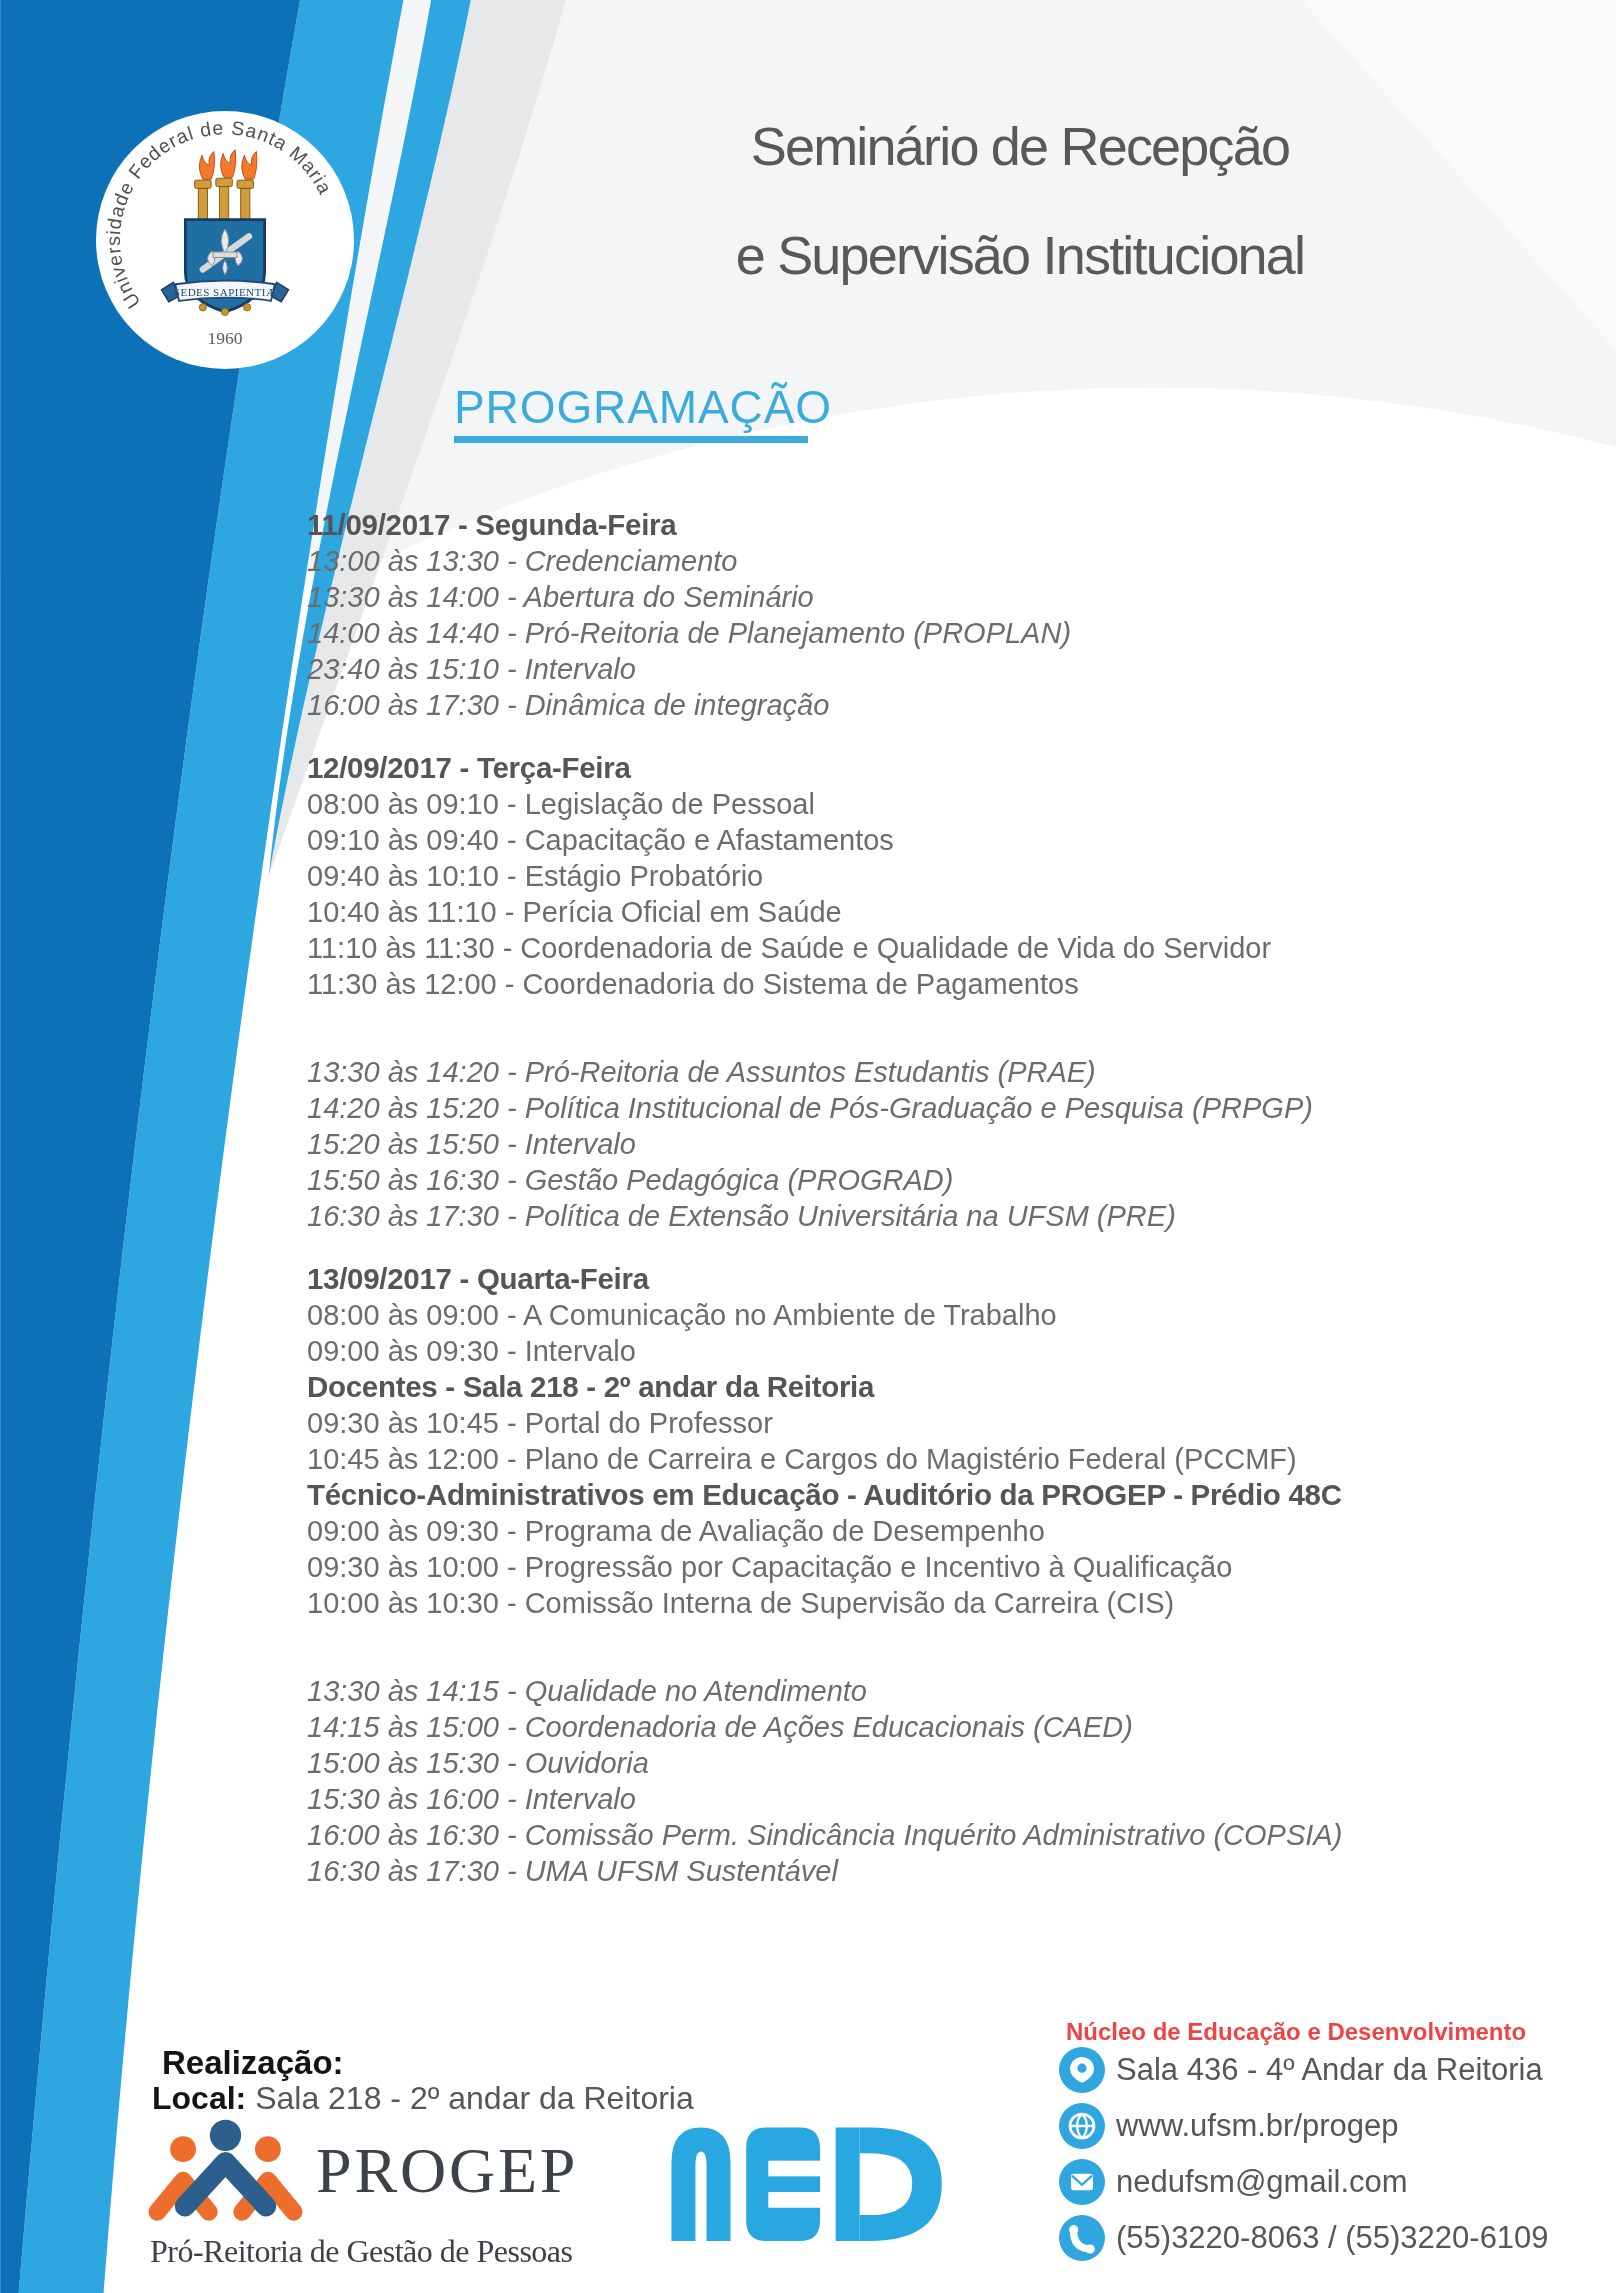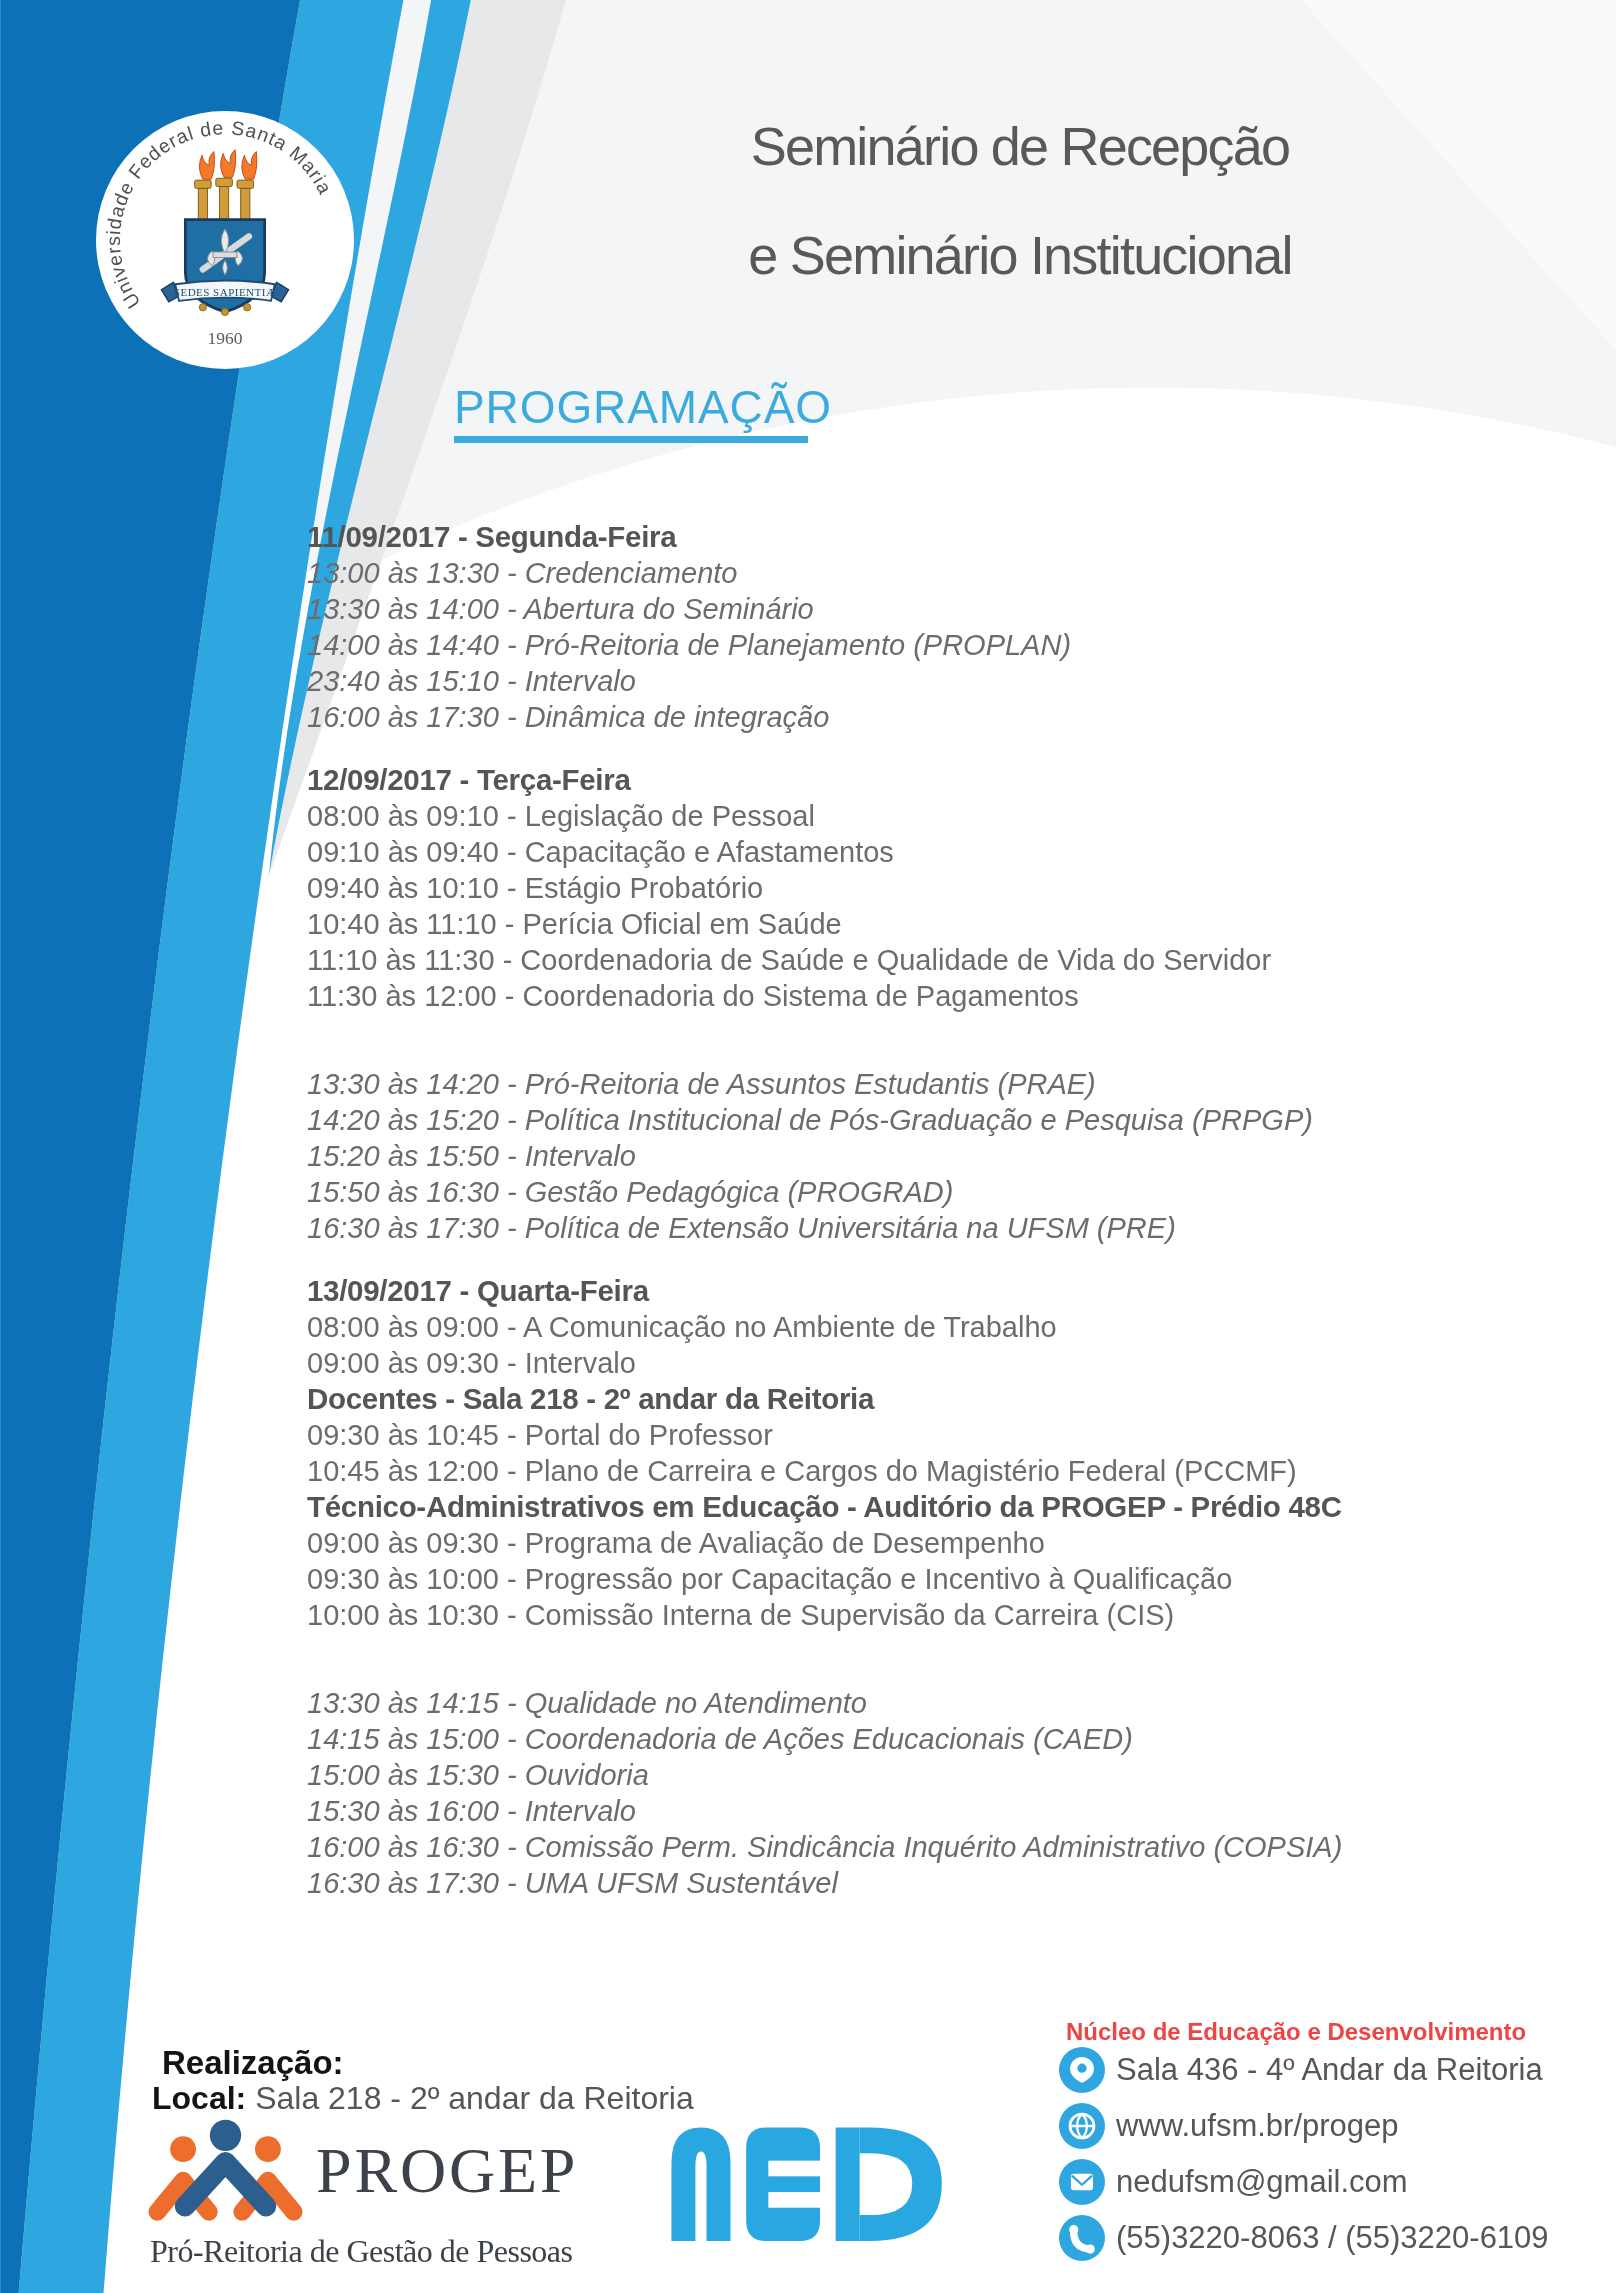--- a/index.html
+++ b/index.html
@@ -11,21 +11,21 @@
   
   #medallion{left:96px;top:111px;}
   
   #title-block{left:434px;top:92px;width:1172px;text-align:center;
     font-size:54px;line-height:109px;letter-spacing:-1.8px;color:#58595B;font-weight:400;}
   
   #prog-heading{left:454px;top:380px;font-size:46px;letter-spacing:0.9px;color:#3BABDE;}
   #prog-underline{left:454px;top:436px;width:354px;height:7.4px;background:#3BABDE;}
   
   #schedule{left:307px;top:507px;width:1154px;font-size:29px;line-height:36px;color:#6B6C6E;}
-  .sched-day{margin-bottom:27px;margin-top:12px;}
+  .sched-day{margin-bottom:27px;}
   .sched-group{margin-bottom:52px;}
   .sched-group:last-child{margin-bottom:0;font-style:italic;}
   .sched-head,.sched-line.bold{font-weight:bold;color:#545557;font-size:29.5px;letter-spacing:-0.3px;}
   
   #local-line{left:152px;top:2054px;font-size:32px;color:#55565A;margin-top:26px;}
   #local-line .lbl{font-weight:bold;color:#141414;}
   
   #realizacao{left:162px;top:2044px;font-size:33px;font-weight:bold;color:#141414;}
   
   #progep-icon{left:146px;top:2116px;}
@@ -98,21 +98,21 @@
   <g fill="#C9942F" stroke="#7A5A15" stroke-width="0.8">
     <circle cx="116" cy="213" r="4"></circle>
       <circle cx="140" cy="218" r="4"></circle>
       <circle cx="164" cy="213" r="4"></circle>
   </g>
   <text x="140" y="253" text-anchor="middle" font-size="19" fill="#5A5B5D" font-family="Liberation Serif, serif" id="year-target">1960</text>
 </svg>
 
 <div id="title-block" class="abs">
   <div>Seminário de Recepção</div>
-  <div>e Seminário Institucional</div>
+  <div>e Supervisão Institucional</div>
 </div>
 
 <div id="prog-heading" class="abs">PROGRAMAÇÃO</div>
 <div id="prog-underline" class="abs"></div>
 
 <div id="schedule" class="abs">
     <div class="sched-day">
       <div class="sched-head">11/09/2017 - Segunda-Feira</div>
       <div class="sched-group">
         <div class="sched-line">13:00 às 13:30 - Credenciamento</div>

